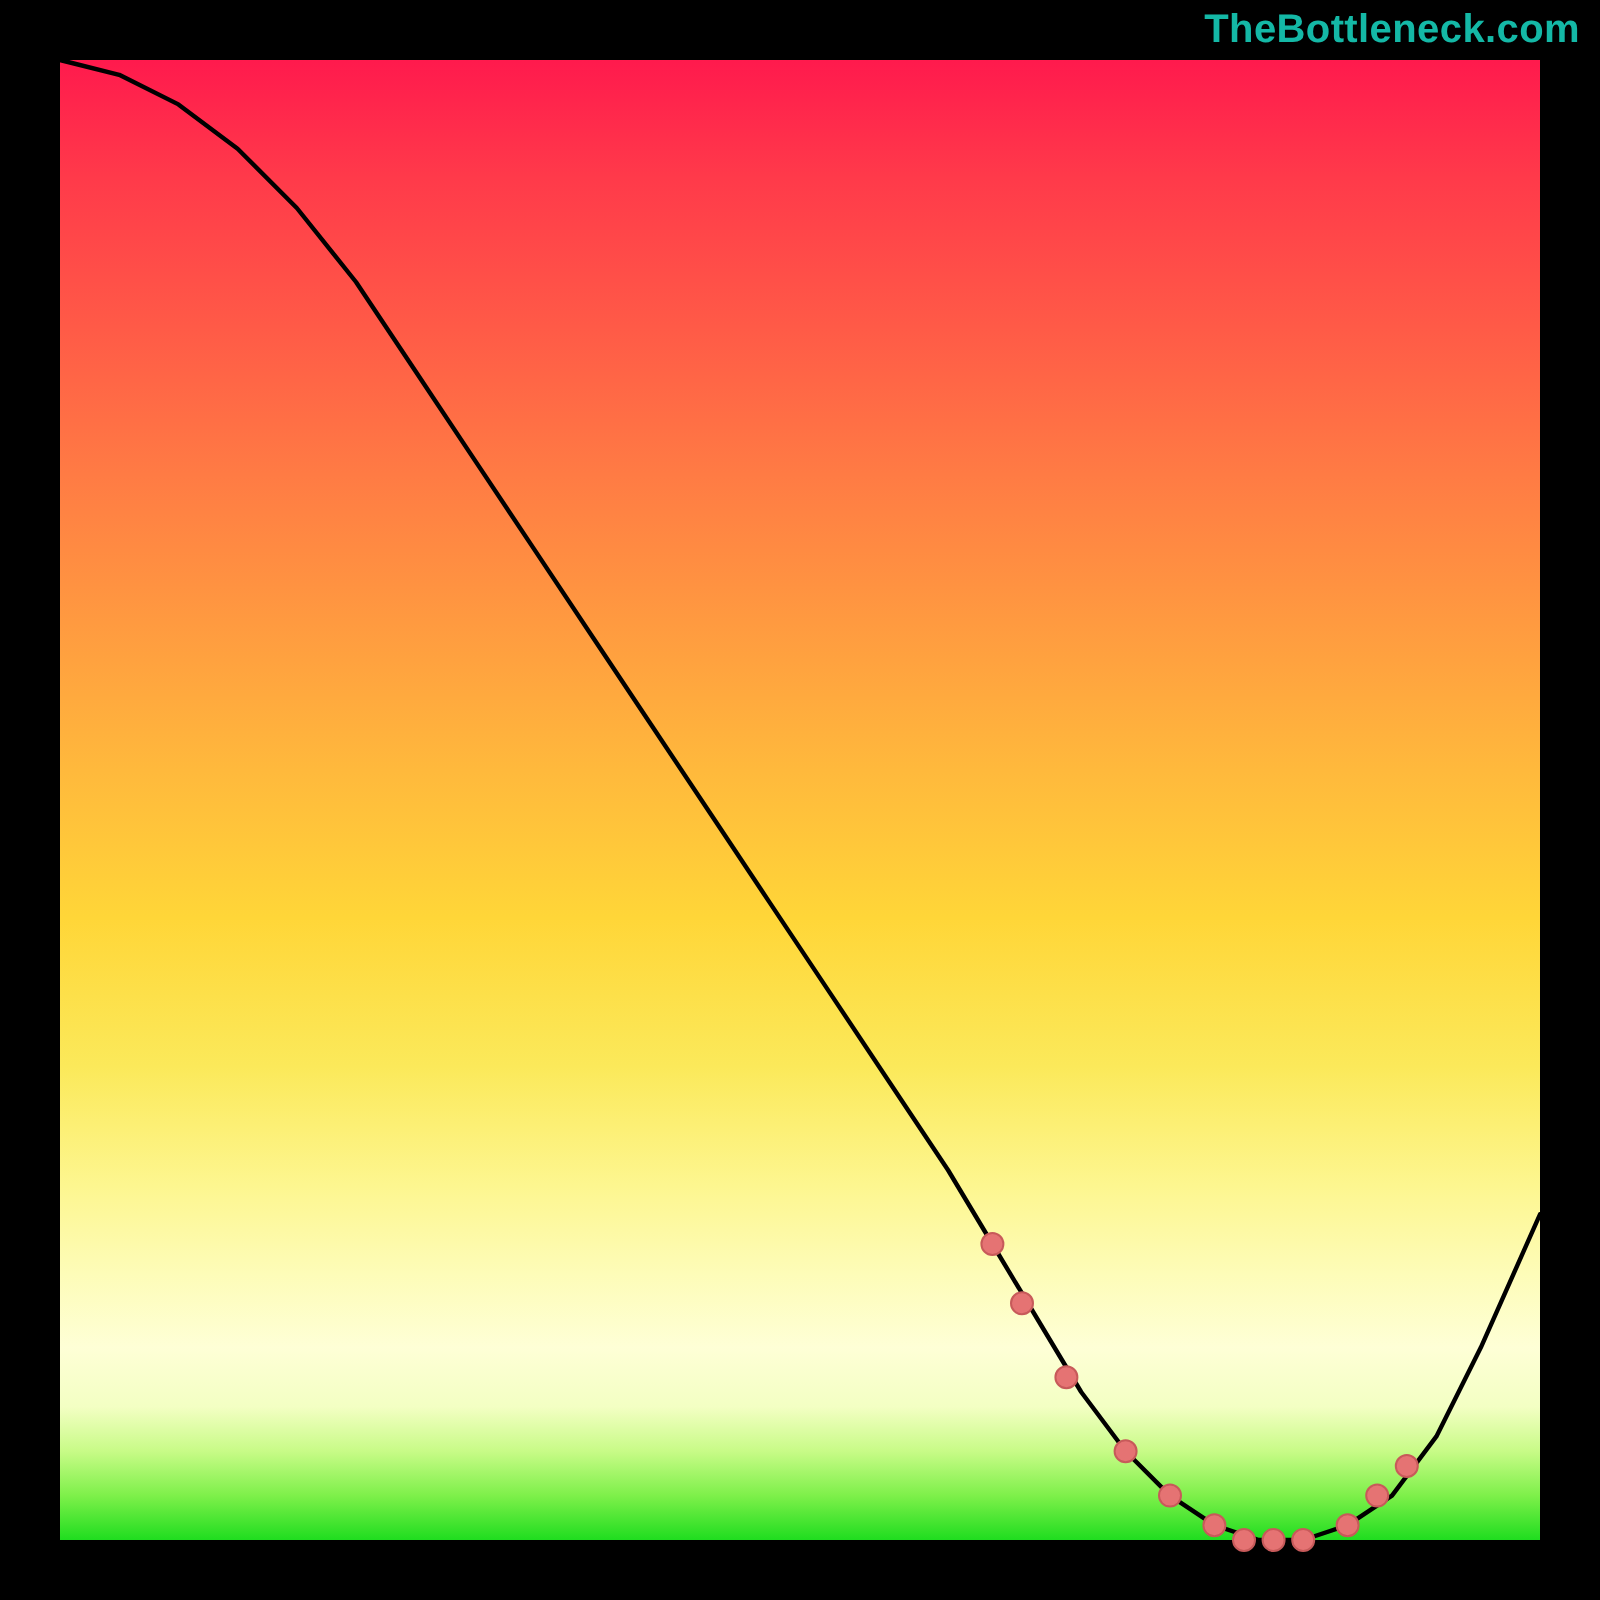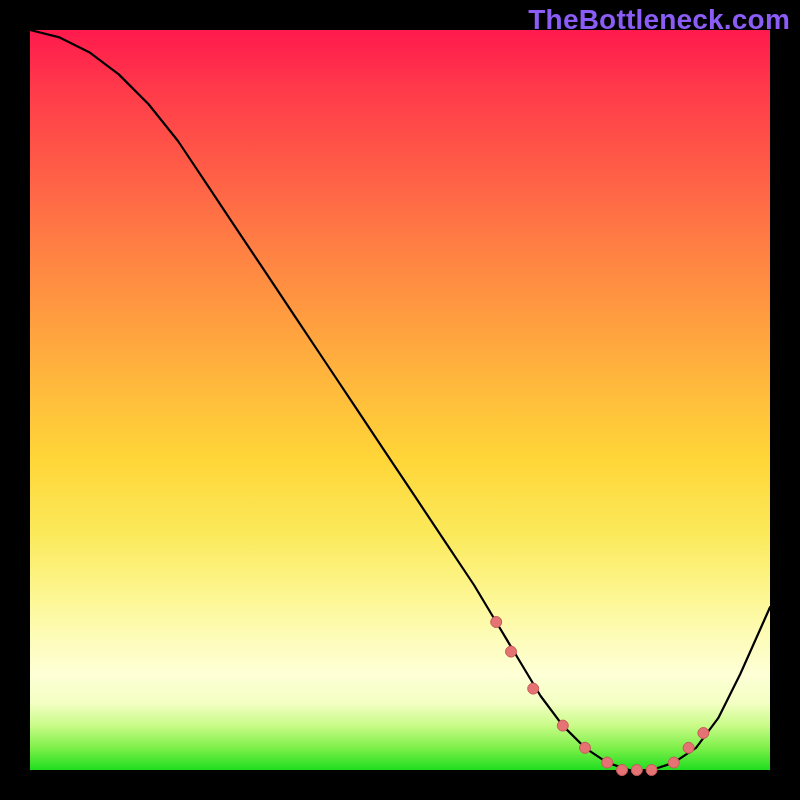--- a/index.html
+++ b/index.html
@@ -14,22 +14,22 @@
   .frame {
     position: relative;
     width: 800px;
     height: 800px;
     background: #000;
   }
   .watermark {
     position: absolute;
     top: 4px;
     right: 10px;
-    color: #8b5cf6;
-    font-size: 28px;
+    color: #14b8a6;
+    font-size: 20px;
     font-weight: 600;
     letter-spacing: 0.2px;
     user-select: none;
   }
   .plot-area {
     position: absolute;
     left: 30px;
     top: 30px;
     width: 740px;
     height: 740px;

